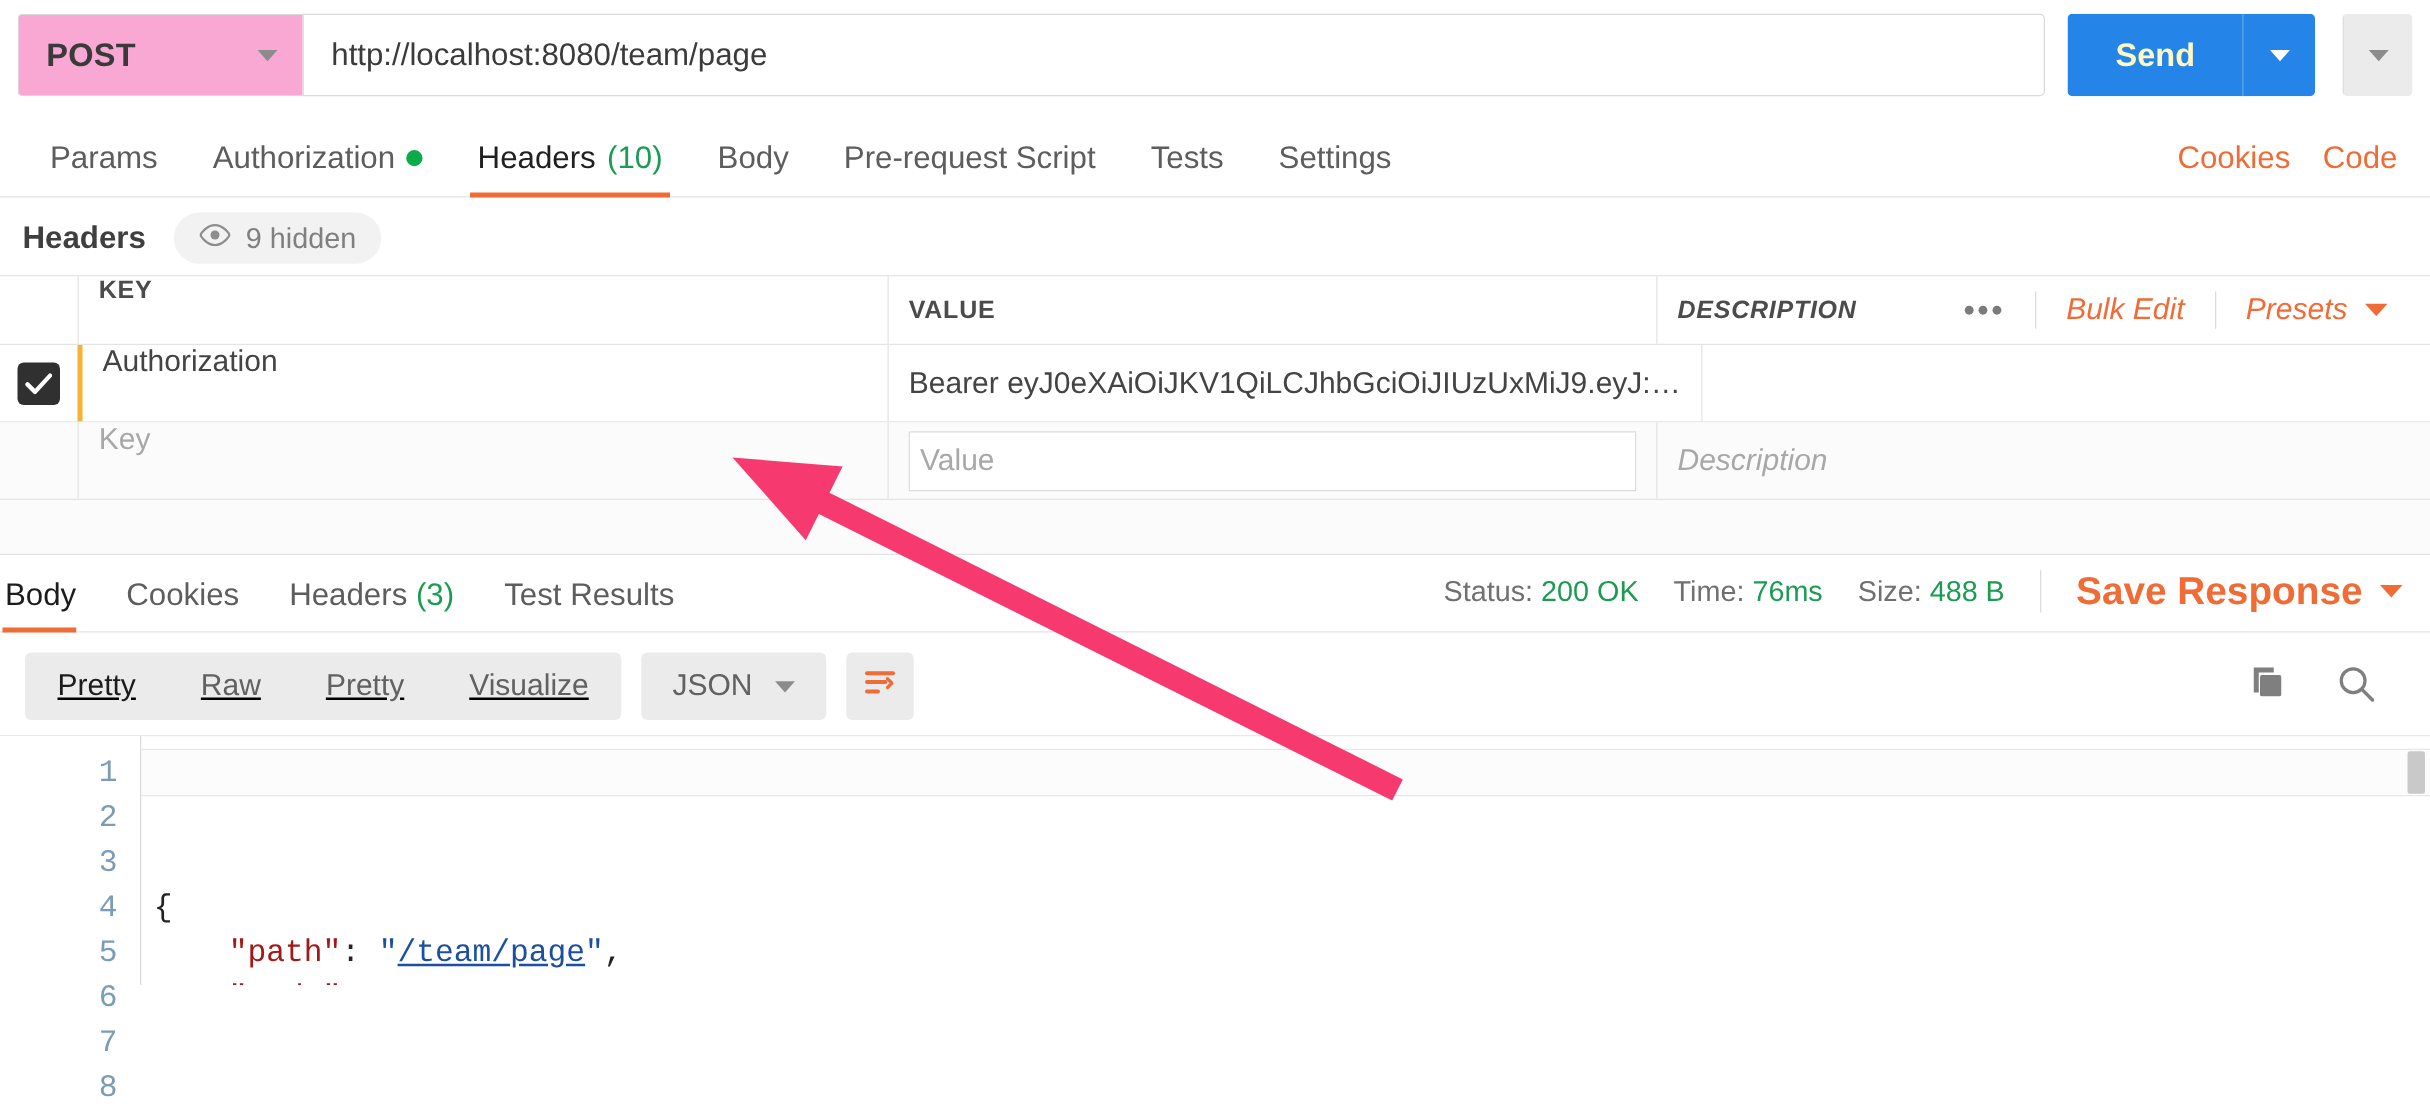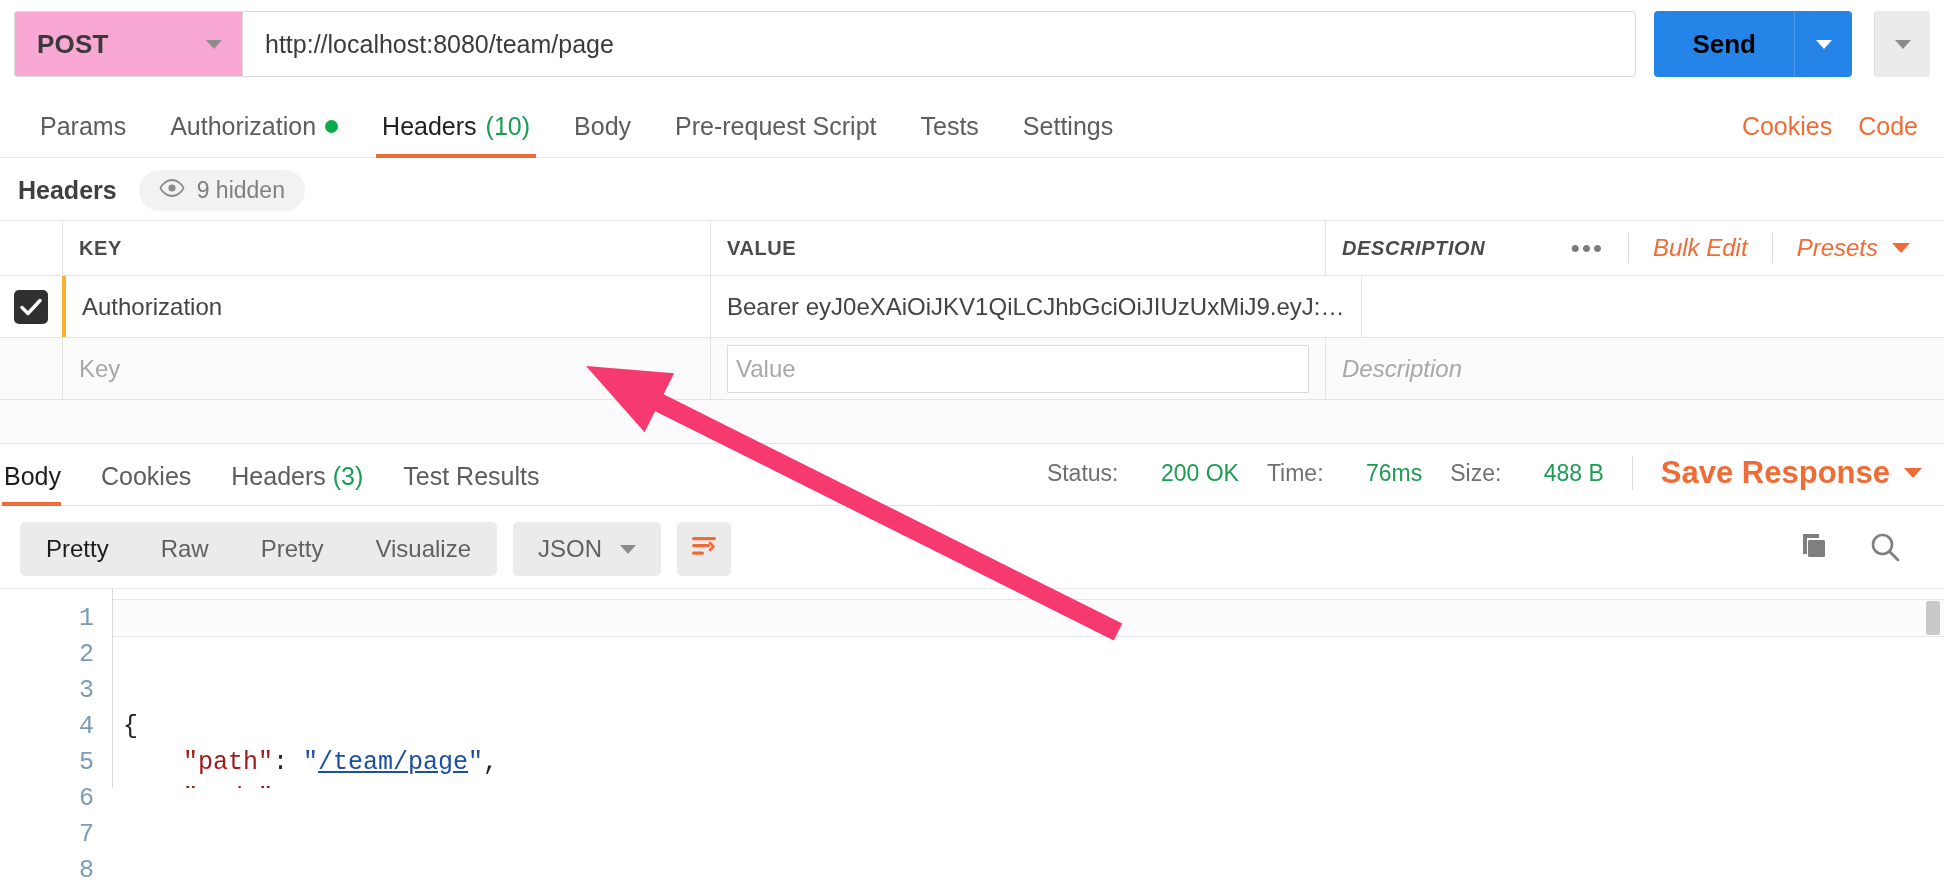--- a/index.html
+++ b/index.html
@@ -43,21 +43,21 @@
   .url-input-wrap input {
     width: 100%; border: none; outline: none;
     font-family: Liberation Sans, sans-serif;
     font-size: 25px; color: #3b3b3b; background: transparent;
   }
   .send-btn {
     display: flex; height: 66px; border-radius: 4px; overflow: hidden;
     margin-right: 22px;
   }
   .send-main {
-    background: #2584e8; color: #000000;
+    background: #2584e8; color: #fef9c3;
     font-size: 26px; font-weight: 700;
     padding: 0 38px;
     display: flex; align-items: center; justify-content: center;
     cursor: pointer; border: none;
     font-family: "Liberation Sans", sans-serif;
   }
   .send-caret {
     background: #2584e8; width: 58px;
     display: flex; align-items: center; justify-content: center;
     border-left: 1px solid #4e9bee; cursor: pointer;
@@ -119,21 +119,21 @@
   .hidden-pill .txt { font-size: 23px; color: #808080; }
   .eye { display:block; }
 
   
   .tbl { width: 100%; border-top: 1px solid #e4e4e4; }
   .tbl-head {
     display: flex; height: 55px; align-items: center;
     border-bottom: 1px solid #e4e4e4;
   }
   .cell-check { width: 62px; flex: 0 0 62px; display:flex; align-items:center; justify-content:center; }
-  .col-key    { flex: 0 0 615px; border-left: 1px solid #e4e4e4; padding: 0 16px; height:100%; display:flex; align-items:center;}
+  .col-key    { flex: 0 0 615px; border-left: 1px solid #e4e4e4; padding: 0 16px; height:100%; display:flex; }
   .col-value  { flex: 0 0 615px; border-left: 1px solid #e4e4e4; padding: 0 16px; height:100%; display:flex; align-items:center;margin-left:33px;}
   .col-desc   { flex: 1; border-left: 1px solid #e4e4e4; padding: 0 16px; height:100%; display:flex; align-items:center;font-style:italic;}
   .th { font-size: 20px; font-weight: 700; color: #4b4b4b; letter-spacing: .6px; }
   .head-actions { display: flex; align-items: center; margin-left: auto; height: 100%; }
   .ha-item {
     display:flex; align-items:center; justify-content:center;
     padding: 0 24px; height: 30px; cursor: pointer;
     border-right: 1px solid #dcdcdc;
     font-size: 24px; color: #ef6c37;
   }
@@ -167,28 +167,28 @@
     position: relative;
   }
   .rtab { font-size: 25px; color: #5d5d5d; padding: 0 20px 14px 20px; cursor: pointer; position: relative; }
   .rtab:first-child { padding-left: 2px; }
   .rtab.active { color: #1c1c1c; }
   .rtab.active::after {
     content:''; position:absolute; left:0px; right:20px; bottom:-1px; height:4px; background:#ef6c37;
   }
   .resp-meta { margin-left:auto; display:flex; align-items:center; gap:28px; padding:0 22px 14px 0; }
   .meta-item { font-size: 23px; color: #707070; }
-  .meta-item b { font-weight: 400; color: #1c9c52; margin-left: 36px; }
+  .meta-item b { font-weight: 400; color: #1c9c52; }
   .meta-div { width:1px; height:34px; background:#dcdcdc; }
   .save-resp { font-size: 31px; color: #ef6c37; font-weight: 700; cursor:pointer; display:flex; align-items:center; gap:14px; }
   .caret-orange { width:0;height:0;border-left:9px solid transparent;border-right:9px solid transparent;border-top:10px solid #ef6c37;}
 
   
   .body-toolbar { display: flex; align-items: center; gap: 16px; padding: 18px 20px 14px 20px; height: 82px; }
-  .seg { display:flex; background:#ebebeb; border-radius: 5px; height: 54px; align-items:center; }
+  .seg { display:flex; background:#ebebeb; border-radius: 5px; height: 54px; align-items:center;text-decoration:underline; }
   .seg-item { font-size: 24px; color:#616161; padding: 0 26px; cursor:pointer; display:flex;align-items:center;height:100%;}
   .seg-item.active { color:#1c1c1c; }
   .fmt-box { display:flex; align-items:center; gap:18px; background:#ebebeb; border-radius:5px; height:54px; padding: 0 25px; cursor:pointer;}
   .fmt-box .t { font-size:24px;color:#616161;}
   .wrap-btn { width:54px;height:54px;background:#ebebeb;border-radius:5px;display:flex;align-items:center;justify-content:center;cursor:pointer;}
   .toolbar-right { margin-left:auto; display:flex; align-items:center; gap:38px; padding-right:22px;}
 
   
   .code-area { position: relative; display: flex; height: 200px; border-top: 1px solid #e9e9e9;}
   .gutter {

